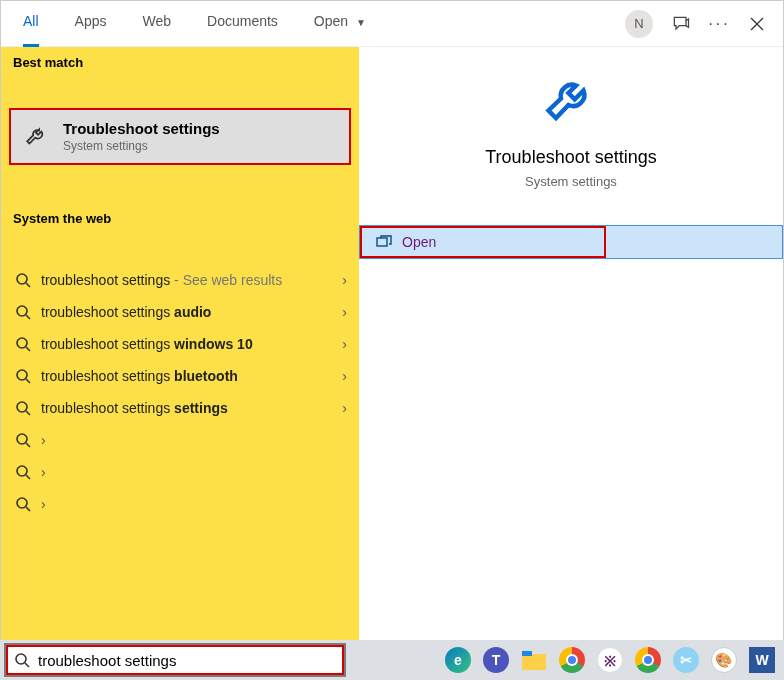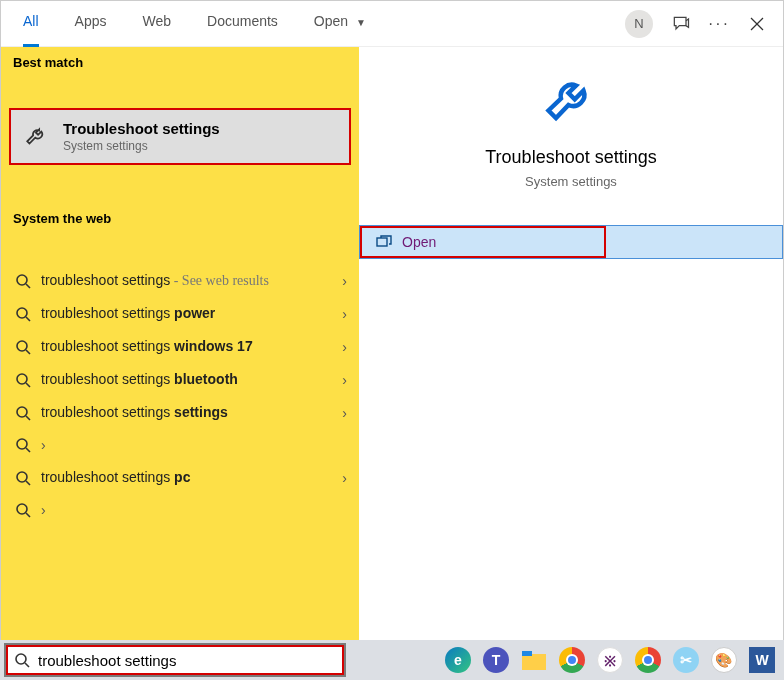--- a/index.html
+++ b/index.html
@@ -29,21 +29,21 @@
 
   .best-match { display: flex; align-items: center; gap: 12px; padding: 10px 12px; background: #dedede; border: 2px solid #d40000; margin: 0 8px 6px 8px; }
   .bm-icon { width: 28px; height: 28px; display:flex; align-items:center; justify-content:center; }
   .bm-title { font-size: 15px; font-weight: 600; color: #000; }
   .bm-sub { font-size: 12px; color: #666; margin-top: 2px; }
 
   .web-row { display: flex; align-items: center; padding: 8px 12px 8px 14px; font-size: 14px; color: #222; }
   .web-row .srch { width: 16px; height: 16px; margin-right: 10px; flex:none; }
   .web-row .txt { flex: 1; }
   .web-row .txt b { font-weight: 600; }
-  .web-row .hint { color: #777; font-family: Liberation Serif, serif; }
+  .web-row .hint { color: #777; }
   .web-row .chev { color: #555; font-size: 14px; }
 
   
   .preview { display:flex; flex-direction:column; align-items:center; padding: 26px 0 18px 0; }
   .preview-icon { width: 60px; height: 60px; margin-bottom: 14px; }
   .preview-title { font-size: 18px; color: #000; }
   .preview-sub { font-size: 13px; color: #666; margin-top: 6px; }
 
   .action-bar { margin: 18px 0 0 0; }
   .action-row { display:flex; align-items:center; background:#cbe4f9; border:1px solid #4a90d9; height: 34px; }
@@ -119,29 +119,29 @@
               <line x1="11" y1="11" x2="15" y2="15"></line>
             </svg>
             <span class="txt">troubleshoot settings<b></b><span class="hint"> - See web results</span></span>
             <span class="chev">›</span>
           </div>
           <div class="web-row">
             <svg class="srch" viewBox="0 0 16 16" fill="none" stroke="#333" stroke-width="1.6">
               <circle cx="7" cy="7" r="5"></circle>
               <line x1="11" y1="11" x2="15" y2="15"></line>
             </svg>
-            <span class="txt">troubleshoot settings <b>power</b><span class="hint"></span></span>
-            <span class="chev">›</span>
-          </div>
-          <div class="web-row">
-            <svg class="srch" viewBox="0 0 16 16" fill="none" stroke="#333" stroke-width="1.6">
-              <circle cx="7" cy="7" r="5"></circle>
-              <line x1="11" y1="11" x2="15" y2="15"></line>
-            </svg>
-            <span class="txt">troubleshoot settings <b>windows 17</b><span class="hint"></span></span>
+            <span class="txt">troubleshoot settings <b>audio</b><span class="hint"></span></span>
+            <span class="chev">›</span>
+          </div>
+          <div class="web-row">
+            <svg class="srch" viewBox="0 0 16 16" fill="none" stroke="#333" stroke-width="1.6">
+              <circle cx="7" cy="7" r="5"></circle>
+              <line x1="11" y1="11" x2="15" y2="15"></line>
+            </svg>
+            <span class="txt">troubleshoot settings <b>windows 10</b><span class="hint"></span></span>
             <span class="chev">›</span>
           </div>
           <div class="web-row">
             <svg class="srch" viewBox="0 0 16 16" fill="none" stroke="#333" stroke-width="1.6">
               <circle cx="7" cy="7" r="5"></circle>
               <line x1="11" y1="11" x2="15" y2="15"></line>
             </svg>
             <span class="txt">troubleshoot settings <b>bluetooth</b><span class="hint"></span></span>
             <span class="chev">›</span>
           </div>
@@ -158,21 +158,20 @@
               <circle cx="7" cy="7" r="5"></circle>
               <line x1="11" y1="11" x2="15" y2="15"></line>
             </svg>
             <span class="chev">›</span>
           </div>
           <div class="web-row">
             <svg class="srch" viewBox="0 0 16 16" fill="none" stroke="#333" stroke-width="1.6">
               <circle cx="7" cy="7" r="5"></circle>
               <line x1="11" y1="11" x2="15" y2="15"></line>
             </svg>
-            <span class="txt">troubleshoot settings <b>pc</b><span class="hint"></span></span>
             <span class="chev">›</span>
           </div>
           <div class="web-row">
             <svg class="srch" viewBox="0 0 16 16" fill="none" stroke="#333" stroke-width="1.6">
               <circle cx="7" cy="7" r="5"></circle>
               <line x1="11" y1="11" x2="15" y2="15"></line>
             </svg>
             <span class="chev">›</span>
           </div>
         </div>

